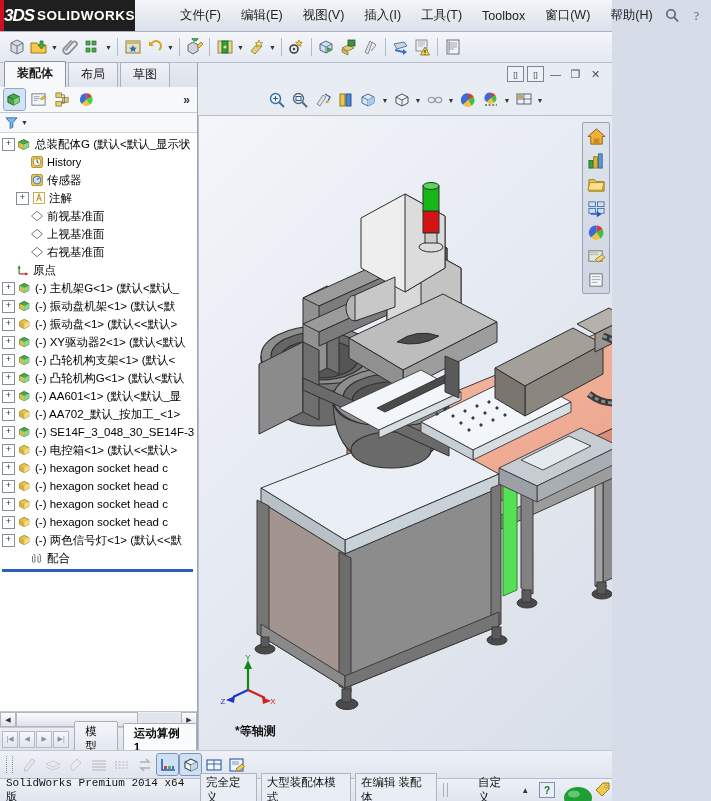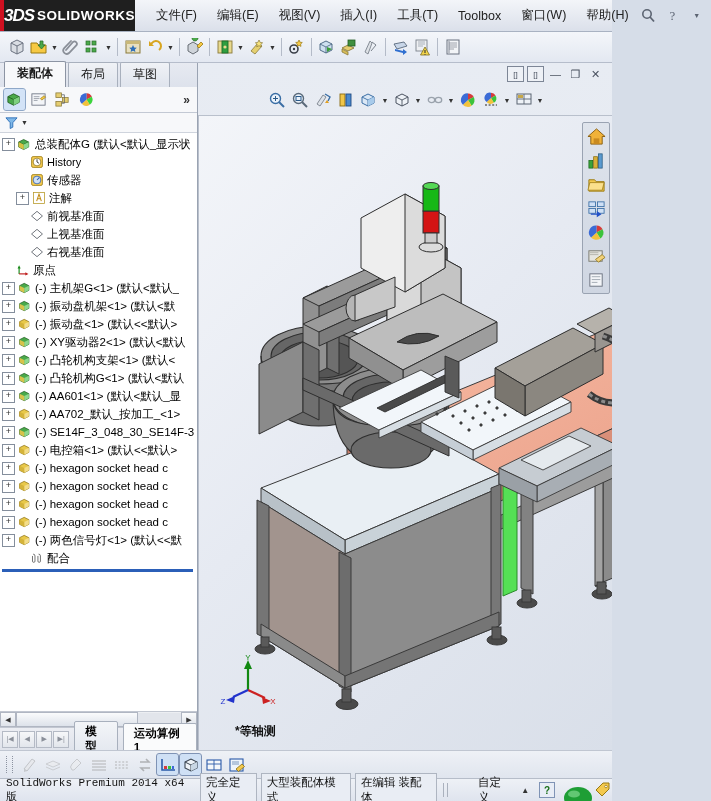--- a/index.html
+++ b/index.html
@@ -15,21 +15,21 @@
 
   
   .titlebar{height:31px;display:flex;align-items:stretch;
     background:linear-gradient(#f3f5f9,#dbe0ea);
     border-bottom:1px solid #a9b2c2;}
   .logo{width:135px;background:#1f1f1f;display:flex;align-items:center;
         padding-left:4px;box-sizing:border-box;position:relative;}
   .logo .ds{color:#fff;font-weight:bold;font-size:17px;font-style:italic;letter-spacing:-1px;}
   .logo .sw{color:#fff;font-weight:bold;font-size:13.5px;letter-spacing:.5px;margin-left:3px;}
   .logo .redbar{position:absolute;left:0;top:0;width:4px;height:100%;background:#cf1020;}
-  .menubar{flex:1;display:flex;align-items:center;padding-left:12px;gap:2px;}
+  .menubar{flex:1;display:flex;align-items:center;padding-left:12px;gap:2px;margin-left:24px;}
   .menu-item{padding:4px 9px;color:#222;font-size:12.5px;white-space:nowrap;cursor:default;}
   .titleright{display:flex;align-items:center;gap:2px;padding-right:6px;}
   .ticon{width:22px;height:22px;display:flex;align-items:center;justify-content:center;
          color:#5c6472;font-size:13px;}
   .winbtn{width:24px;height:22px;display:flex;align-items:center;justify-content:center;
           color:#4a5260;font-size:13px;}
 
   
   .toolbar{height:30px;display:flex;align-items:center;padding-left:6px;gap:1px;
     background:linear-gradient(#f4f6fa,#e3e8f1);
@@ -77,21 +77,21 @@
            border-top:1px solid #c2c7d1;}
   .harrow{width:14px;height:13px;display:flex;align-items:center;justify-content:center;
           background:linear-gradient(#fafbfc,#dfe3ea);border:1px solid #b0b6c2;font-size:7px;color:#333;}
   .hthumb{height:13px;background:linear-gradient(#fafbfc,#dde2ea);border:1px solid #b0b6c2;}
   .htrack{flex:1;height:13px;background:#e2e5eb;}
   .bottabs{height:22px;display:flex;align-items:center;gap:1px;padding-left:2px;
            background:linear-gradient(#eceef3,#dfe3eb);border-top:1px solid #c2c7d1;}
   .navb{width:15px;height:15px;display:flex;align-items:center;justify-content:center;
         background:linear-gradient(#f6f7f9,#e2e6ec);border:1px solid #b4bac5;font-size:7px;color:#8a8f99;}
   .btab{padding:2px 10px;font-size:11.5px;border:1px solid #a8b0bd;background:linear-gradient(#f3f5f8,#e2e6ee);
-        border-radius:2px 2px 0 0;margin-left:4px;font-weight:bold;}
+        border-radius:2px 2px 0 0;margin-left:4px;}
   .btab.active{background:#fafbfc;font-weight:bold;}
 
   
   .gfxwrap{flex:1;display:flex;flex-direction:column;min-width:0;
            background:linear-gradient(#e8ecf3,#dde3ed);}
   .gfxtop{height:22px;display:flex;align-items:center;justify-content:flex-end;
           padding-right:8px;gap:3px;}
   .dmini{width:15px;height:14px;border:1px solid #7d8696;color:#4a5260;font-size:8px;
          display:flex;align-items:center;justify-content:center;background:#eef1f6;}
   .dbtn{width:17px;height:15px;display:flex;align-items:center;justify-content:center;

